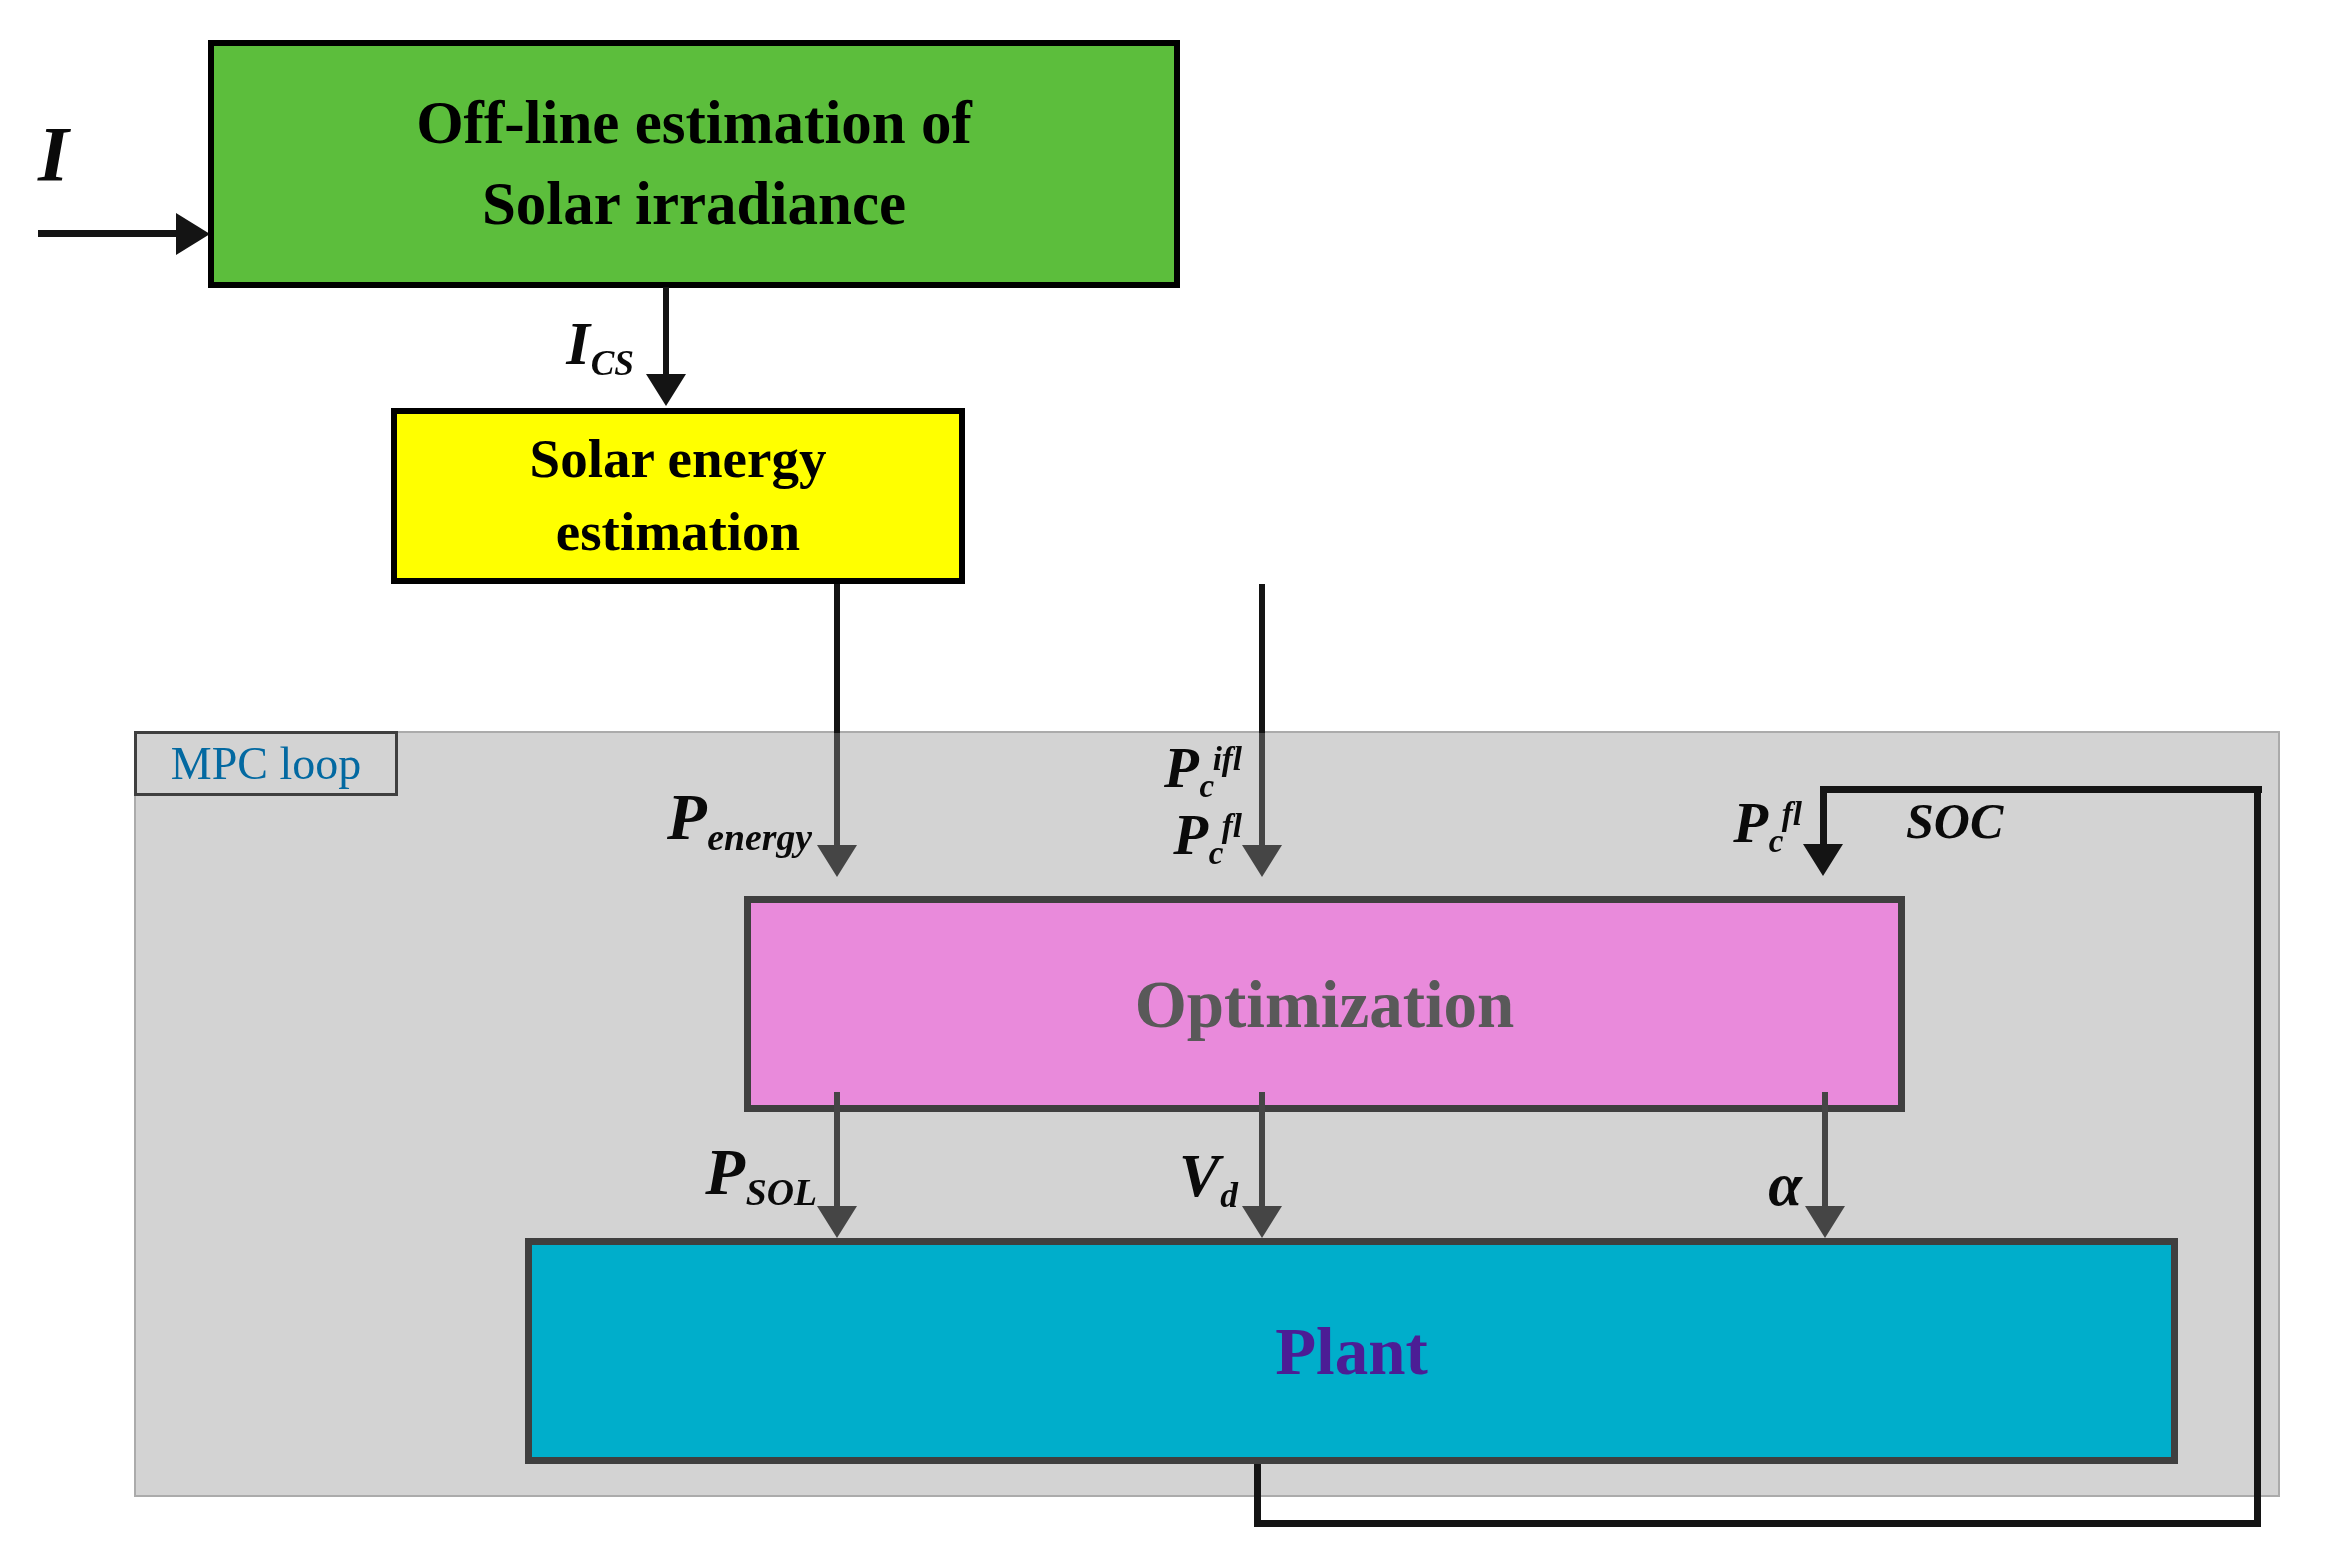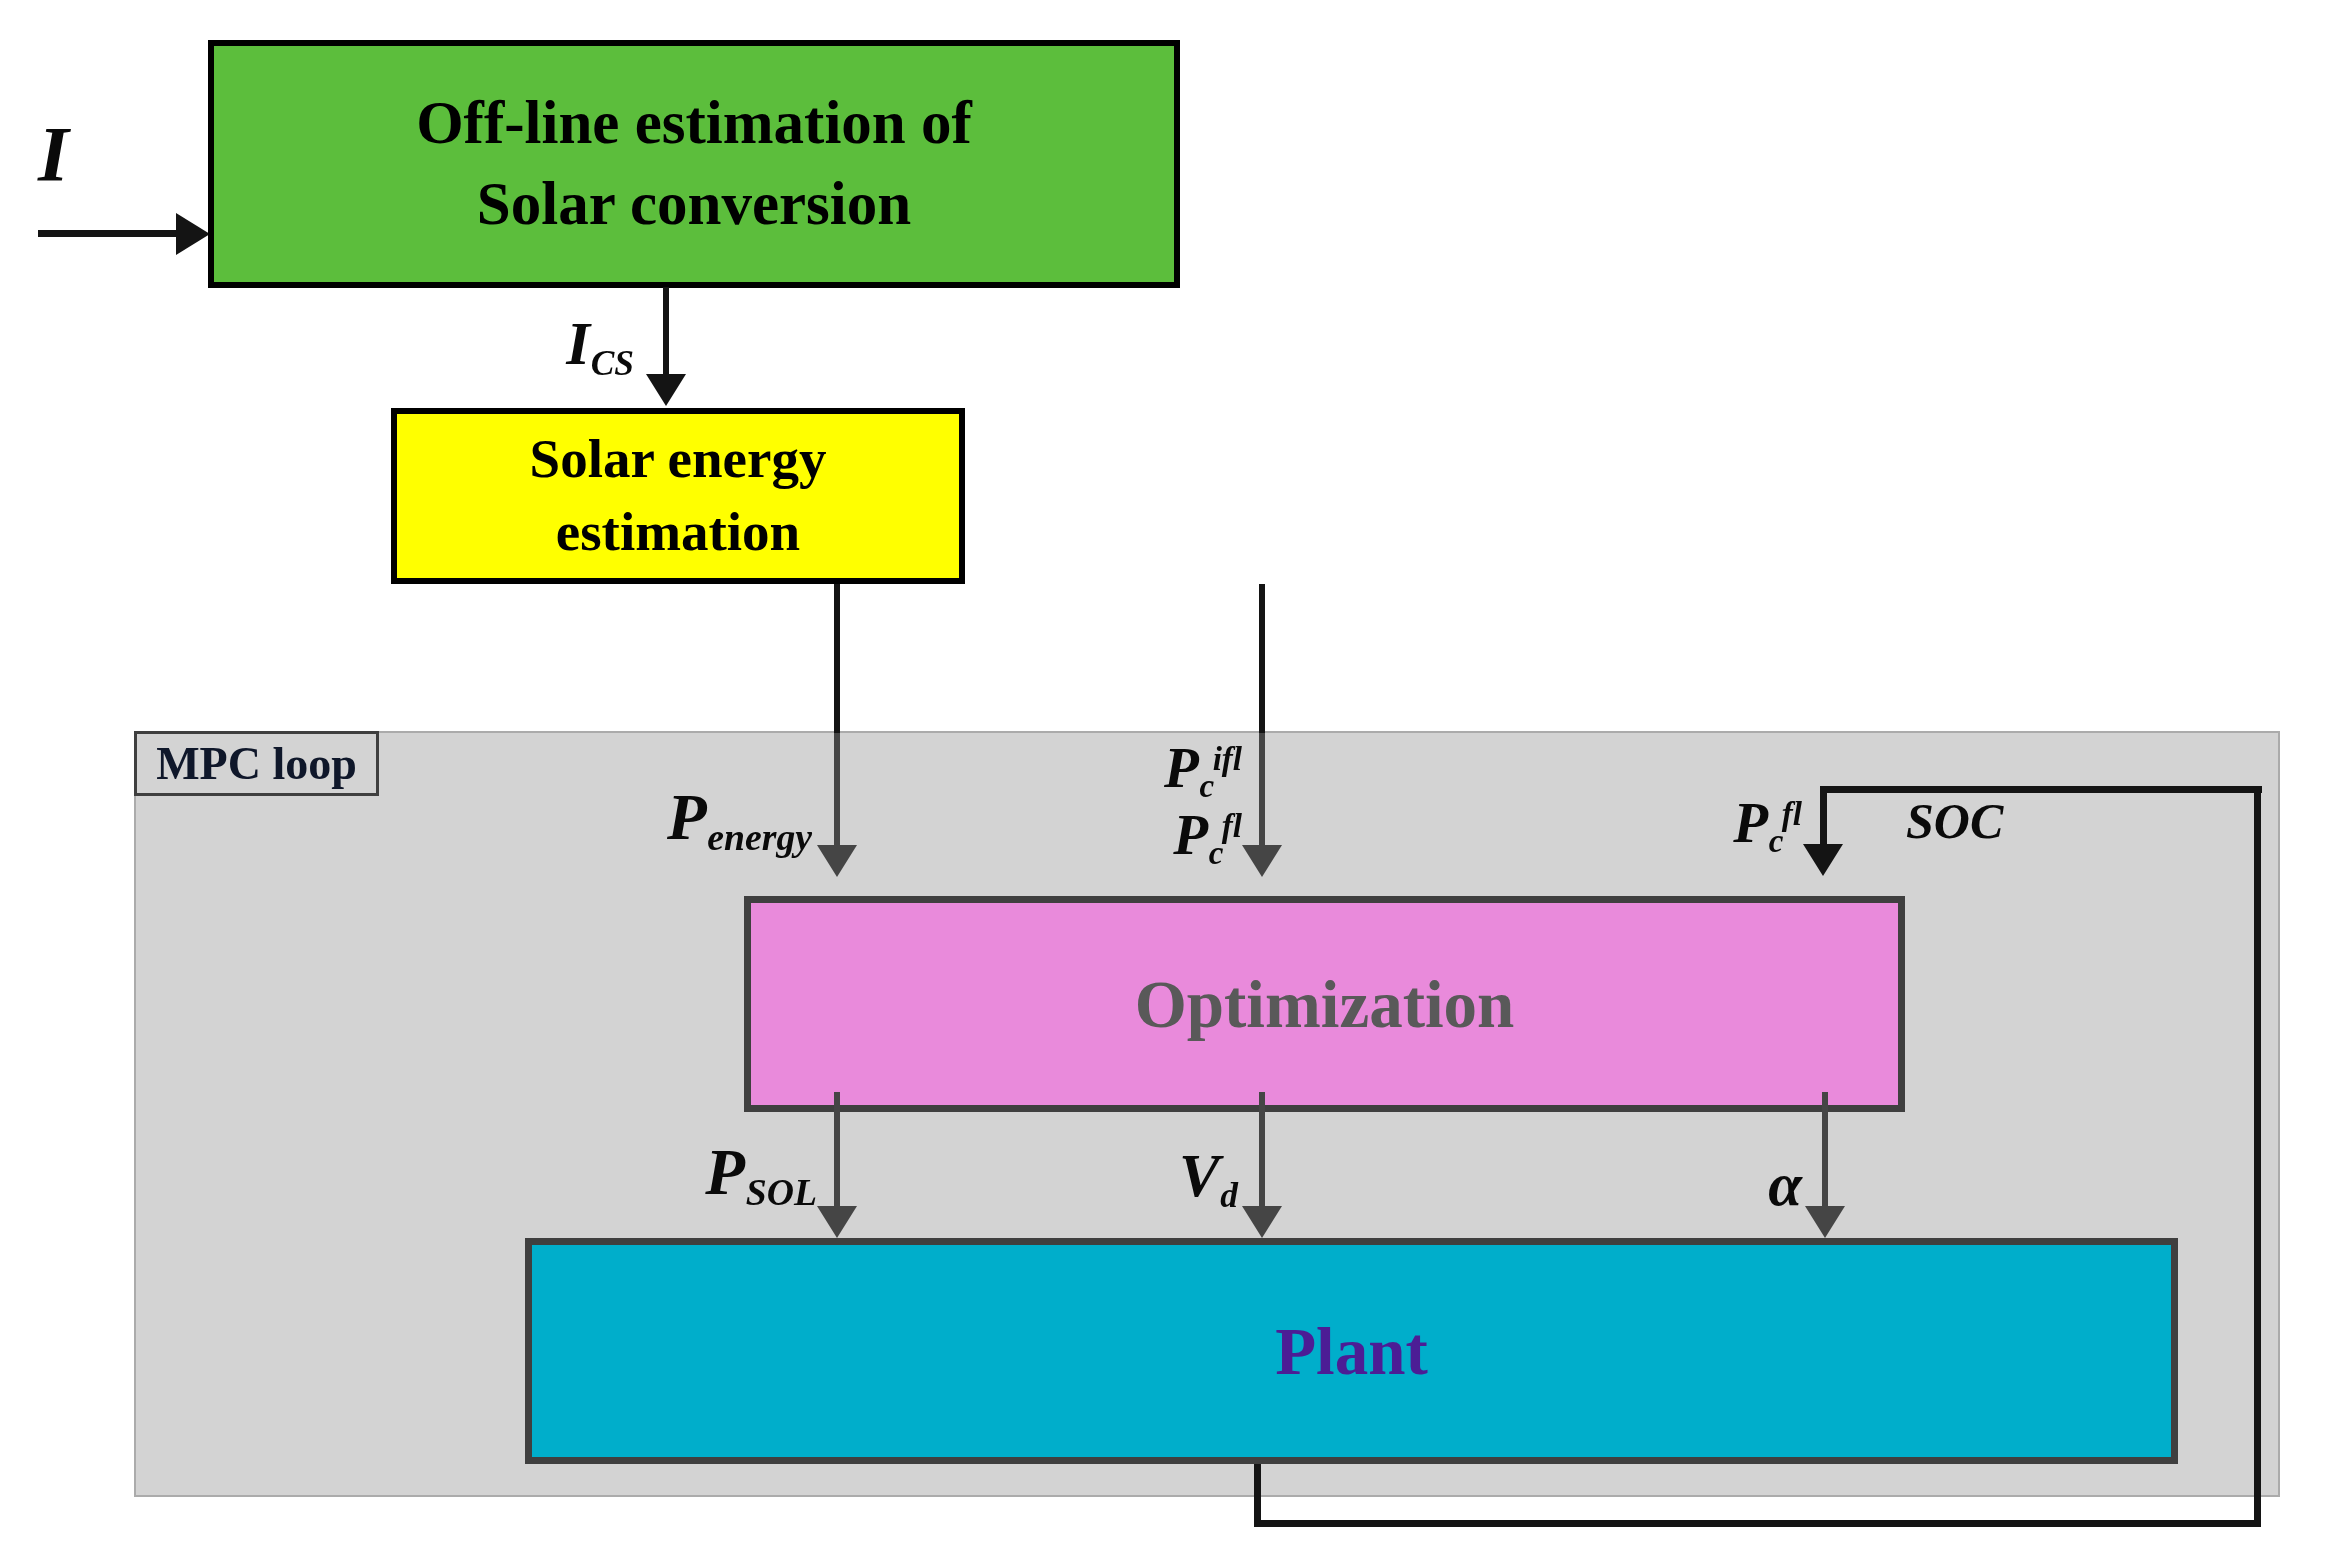--- a/index.html
+++ b/index.html
@@ -20,24 +20,24 @@
   }
   .box .ln { line-height:1.32;text-align:center; }
   #green-box  { left:208px; top:40px;  width:972px; height:248px;
                 background:var(--green); border:6px solid #000; font-size:61px; color:#000; }
   #yellow-box { left:391px; top:408px; width:574px; height:176px;
                 background:var(--yellow); border:6px solid #000; font-size:55px; color:#000; }
   #orange-box { left:1202px; top:409px; width:582px; height:175px;
                 background:var(--orange); border:6px solid #000; font-size:55px; color:#000; }
   #mpc-area   { position:absolute; left:134px; top:731px; width:2146px; height:766px;
                 background:var(--gray); border:2px solid #ababab; box-sizing:border-box; }
-  #mpc-label-box { position:absolute; left:134px; top:731px; width:245px; height:65px;
+  #mpc-label-box { position:absolute; left:134px; top:731px; width:264px; height:65px;
                 background:var(--gray); border:3px solid #3f3f3f; box-sizing:border-box;
                 display:flex; align-items:center; justify-content:center;
-                font-weight:bold; font-size:46px; color:#0f172a; }
+                font-weight:normal; font-size:46px; color:#0369a1; }
   #pink-box   { left:744px; top:876px; width:1161px; height:216px;
                 background:var(--pink); border:7px solid #3f3f3f;
                 font-size:67px; color:#595959;margin-top:20px; }
   #cyan-box   { left:525px; top:1238px; width:1653px; height:226px;
                 background:var(--cyan); border:7px solid #3f3f3f;
                 font-size:67px; color:#4c1d95; }
 
   .vline, .hline { position:absolute; }
   .vline { width:6px; }  .hline { height:7px; }
   .black { background:#141414; }
@@ -71,21 +71,21 @@
 <body>
 
 <div id="canvas">
 
   <div class="sig" id="sig-i"><span>I</span></div>
   <div class="hline black" style="left:38px; top:230px; width:147px;"></div>
   <div class="ah-right" style="left:176px; top:213px;"></div>
 
   <div class="box" id="green-box">
     <div class="ln">Off-line estimation of</div>
-    <div class="ln">Solar conversion</div>
+    <div class="ln">Solar irradiance</div>
   </div>
 
   <div class="vline black" style="left:663px; top:287px; height:91px;"></div>
   <div class="ah-down" style="left:646px; top:374px;"></div>
   <div class="sig ralign" id="sig-ics"><span>I</span><sub>CS</sub></div>
 
   <div class="box" id="yellow-box">
     <div class="ln">Solar energy</div>
     <div class="ln">estimation</div>
   </div>

